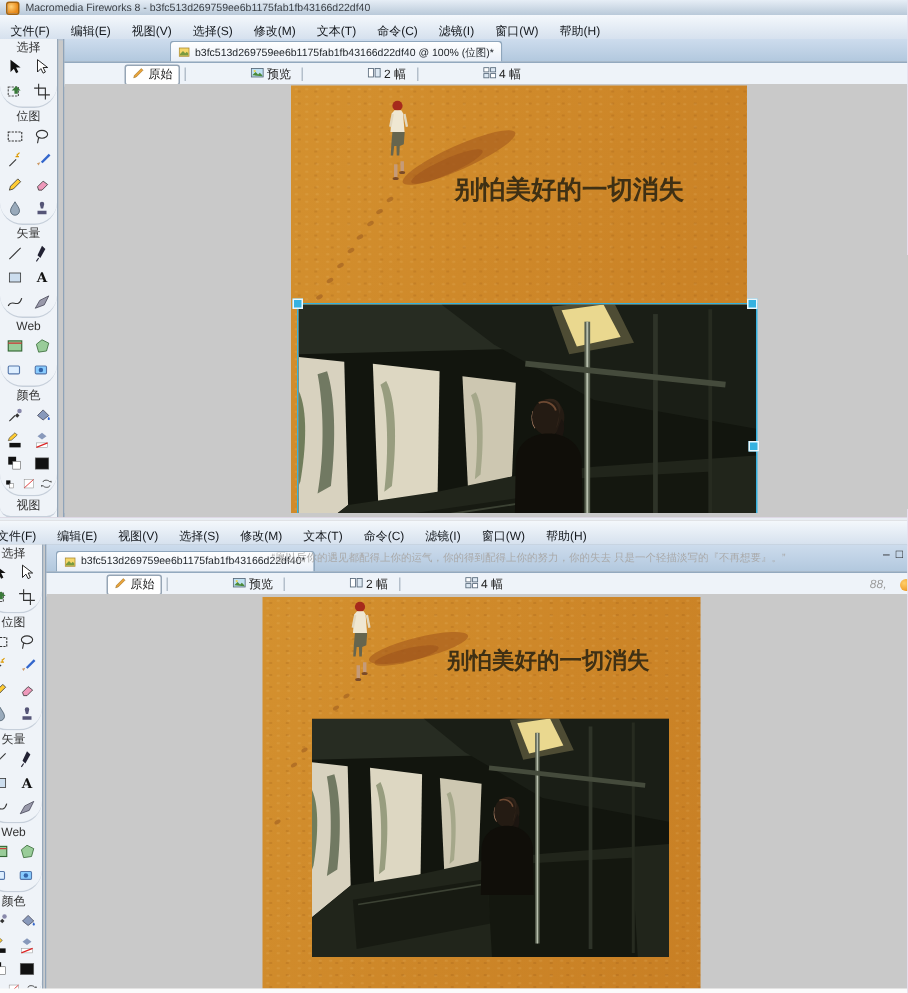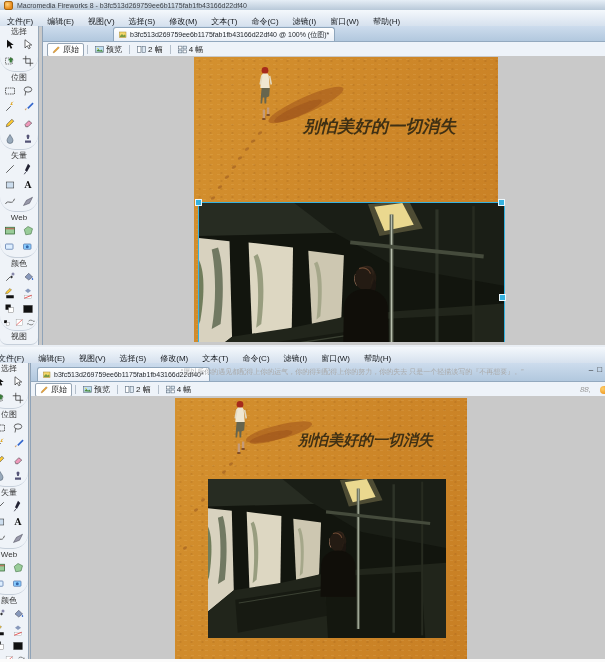--- a/index.html
+++ b/index.html
@@ -47,29 +47,29 @@
   #shot1 .doctab{left:70px;}
   #shot2 .doctab{left:6px;}
   .doctab svg{width:8px;height:8px;}
   .doctab-text{font-size:7px;color:#1c2127;white-space:nowrap;}
   .quote{position:absolute;left:150px;top:4px;font-size:7px;color:#a9a9a9;white-space:nowrap;}
   .winbtns{position:absolute;right:3px;top:2px;display:flex;gap:4px;}
   .winbtn{font-size:8px;line-height:10px;color:#222;}
   
   .viewtabs{height:15px;background:#eef3f9;border-bottom:1px solid #a7b4c2;display:flex;align-items:center;
             gap:3px;padding-left:4px;position:relative;}
-  .vtab{display:flex;align-items:center;gap:2px;padding:0 4px;height:12px;font-size:8px;color:#222;}
+  .vtab{display:flex;align-items:flex-start;gap:2px;padding:0 4px;height:12px;font-size:8px;color:#222;margin-left:36px;}
   .vtab.active{background:#fff;border:1px solid #96a5b5;border-radius:2px;}
   .vtab svg{width:9px;height:9px;}
   .vtab-sep{width:1px;height:9px;background:#b4bfcb;}
   .corner-glyph{position:absolute;right:14px;top:3px;font-size:8px;color:#9b9b9b;font-style:italic;}
   .corner-dot{position:absolute;right:-3px;top:4px;width:8px;height:8px;border-radius:50%;
               background:radial-gradient(circle at 35% 35%,#ffcf6a,#e8880f);}
   
-  .workspace{position:absolute;left:0;right:0;bottom:3px;background:#c9c9c9;overflow:hidden;font-style:italic;}
+  .workspace{position:absolute;left:0;right:0;bottom:3px;background:#c9c9c9;overflow:hidden;}
   #shot1 .workspace{top:30px;}
   #shot2 .workspace{top:33px;}
   .canvas{position:absolute;background:
       radial-gradient(rgba(255,230,170,.10) 1px,transparent 1.4px),
       radial-gradient(rgba(120,60,10,.14) 1px,transparent 1.4px),
       linear-gradient(115deg,#d4912f,#cd8628 55%,#c87f24);
       background-size:7px 5px,11px 8px,100% 100%;}
   #shot1 .canvas{left:151px;top:1px;width:304px;height:288px;}
   #shot2 .canvas{left:144px;top:2px;width:292px;height:261px;}
   .canvas-art{position:absolute;left:0;top:0;}

